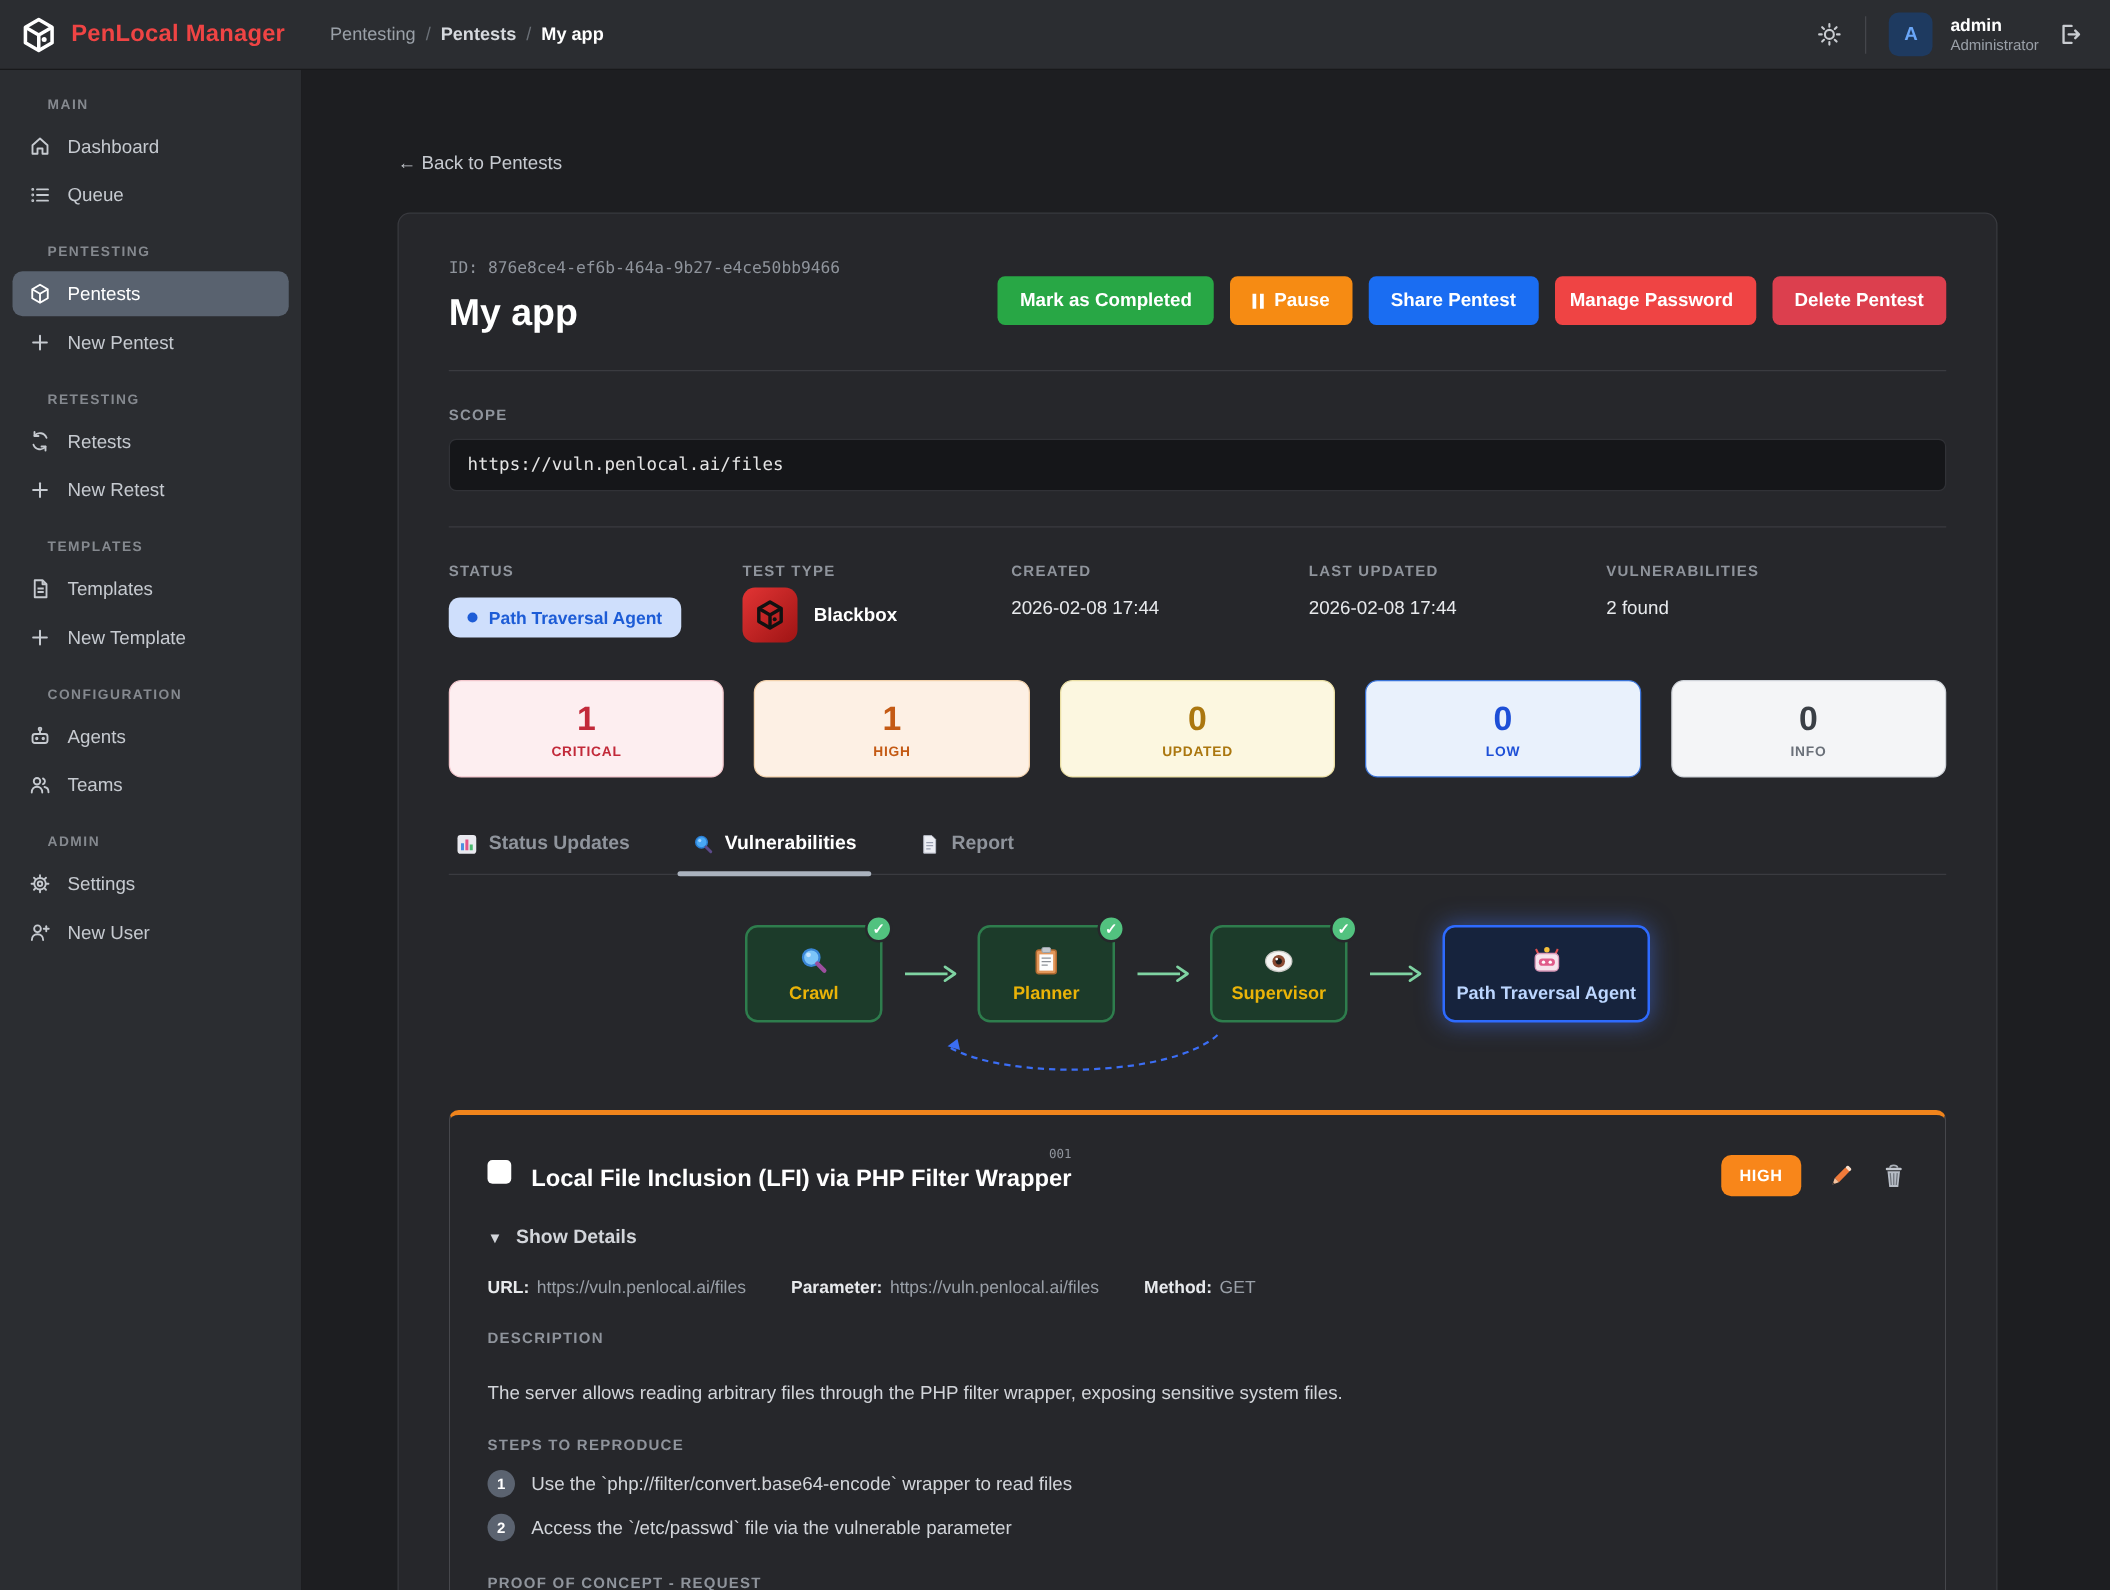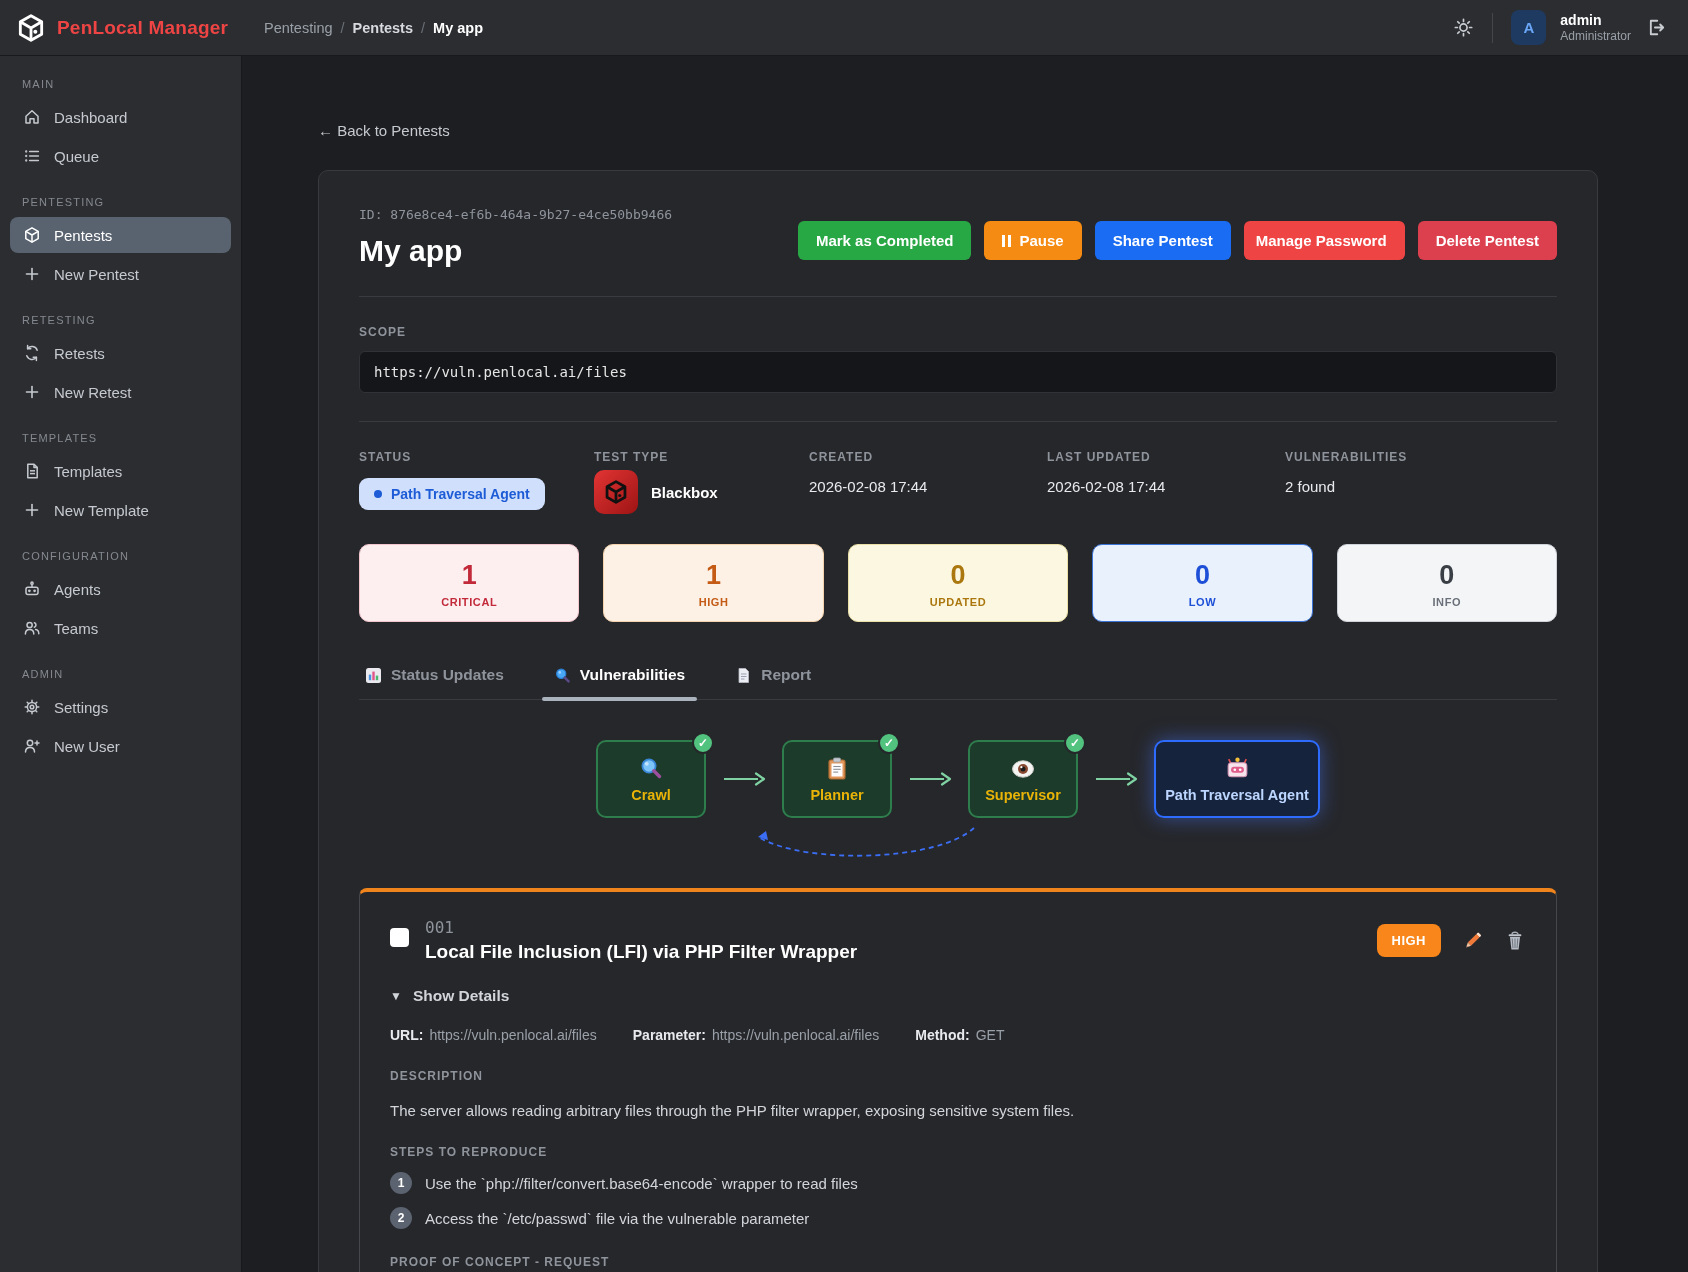--- a/index.html
+++ b/index.html
@@ -36,21 +36,21 @@
   .user-name { font-size:14px; font-weight:bold; color:#fff; }
   .user-role { font-size:12px; color:#9aa0a8; }
   .icon-btn { cursor:pointer; }
 
   
   .sidebar {
     position:absolute; top:56px; left:0; bottom:0; width:242px;
     background:#2b2d31; border-right:1px solid #18191b; padding-top:12px;
   }
   .side-label {
-    padding:10px 22px 6px; font-size:11px; font-weight:normal;
+    padding:10px 38px 6px; font-size:11px; font-weight:bold;
     letter-spacing:1.2px; color:#85898f;
   }
   .side-item {
     display:flex; align-items:center; gap:13px;
     margin:3px 10px; padding:9px 13px; border-radius:8px;
     color:#c6cad0; font-size:15px; cursor:pointer;
   }
   .side-item.active { background:#59626f; color:#fff; }
   .side-item .sicon { width:18px; height:18px; flex:none; }
   .side-section { margin-bottom:12px; }
@@ -157,35 +157,35 @@
   .parrow { margin-top:31px; }
   .feedback-arrow { position:absolute; left:50%; margin-left:-212px; top:84px; }
 
   
   .vuln-card {
     margin-top:30px; border:1px solid #46474c; border-top:4px solid #f0841c;
     border-radius:8px; padding:26px 30px 30px;
   }
   .vuln-head { display:flex; align-items:flex-start; }
   .vcheckbox { width:19px; height:19px; background:#fff; border-radius:4px; margin:10px 16px 0 0; cursor:pointer; }
-  .vuln-id { font-family:"DejaVu Sans Mono", monospace; font-size:16px; color:#8f949c; }
+  .vuln-id { font-family:"DejaVu Sans Mono", monospace; font-size:10px; color:#8f949c;text-align:right; }
   .vuln-title { font-size:19px; font-weight:bold; color:#fff; margin-top:4px; }
   .vuln-right { margin-left:auto; display:flex; align-items:center; gap:20px; padding-top:6px; }
   .sev-badge {
     background:#f8861a; color:#fff; font-weight:bold; font-size:13px;
     letter-spacing:0.5px; padding:9px 15px; border-radius:8px;
   }
   .toggle-details { margin-top:24px; display:flex; align-items:center; gap:11px;
     font-size:15.5px; font-weight:bold; color:#d2d5da; cursor:pointer; }
   .toggle-caret { font-size:12px; }
   .kv-row { margin-top:22px; display:flex; gap:36px; font-size:14px; }
   .kv .k { font-weight:bold; color:#e8eaed; }
   .kv .v { color:#9aa0a8; margin-left:6px; }
   .sub-label { margin-top:26px; font-size:12px; font-weight:bold; color:#8f949c; letter-spacing:1px; }
-  .desc-text { margin-top:19px; font-size:15px; color:#d2d5da; }
+  .desc-text { margin-top:29px; font-size:15px; color:#d2d5da; }
   .step { display:flex; align-items:center; gap:13px; margin-top:13px; }
   .step-num {
     width:22px; height:22px; border-radius:50%; background:#5b6370; flex:none;
     color:#fff; font-size:12px; font-weight:bold;
     display:flex; align-items:center; justify-content:center;
   }
   .step-text { font-size:15px; color:#d2d5da; }
 </style>
 </head>
 <body>

